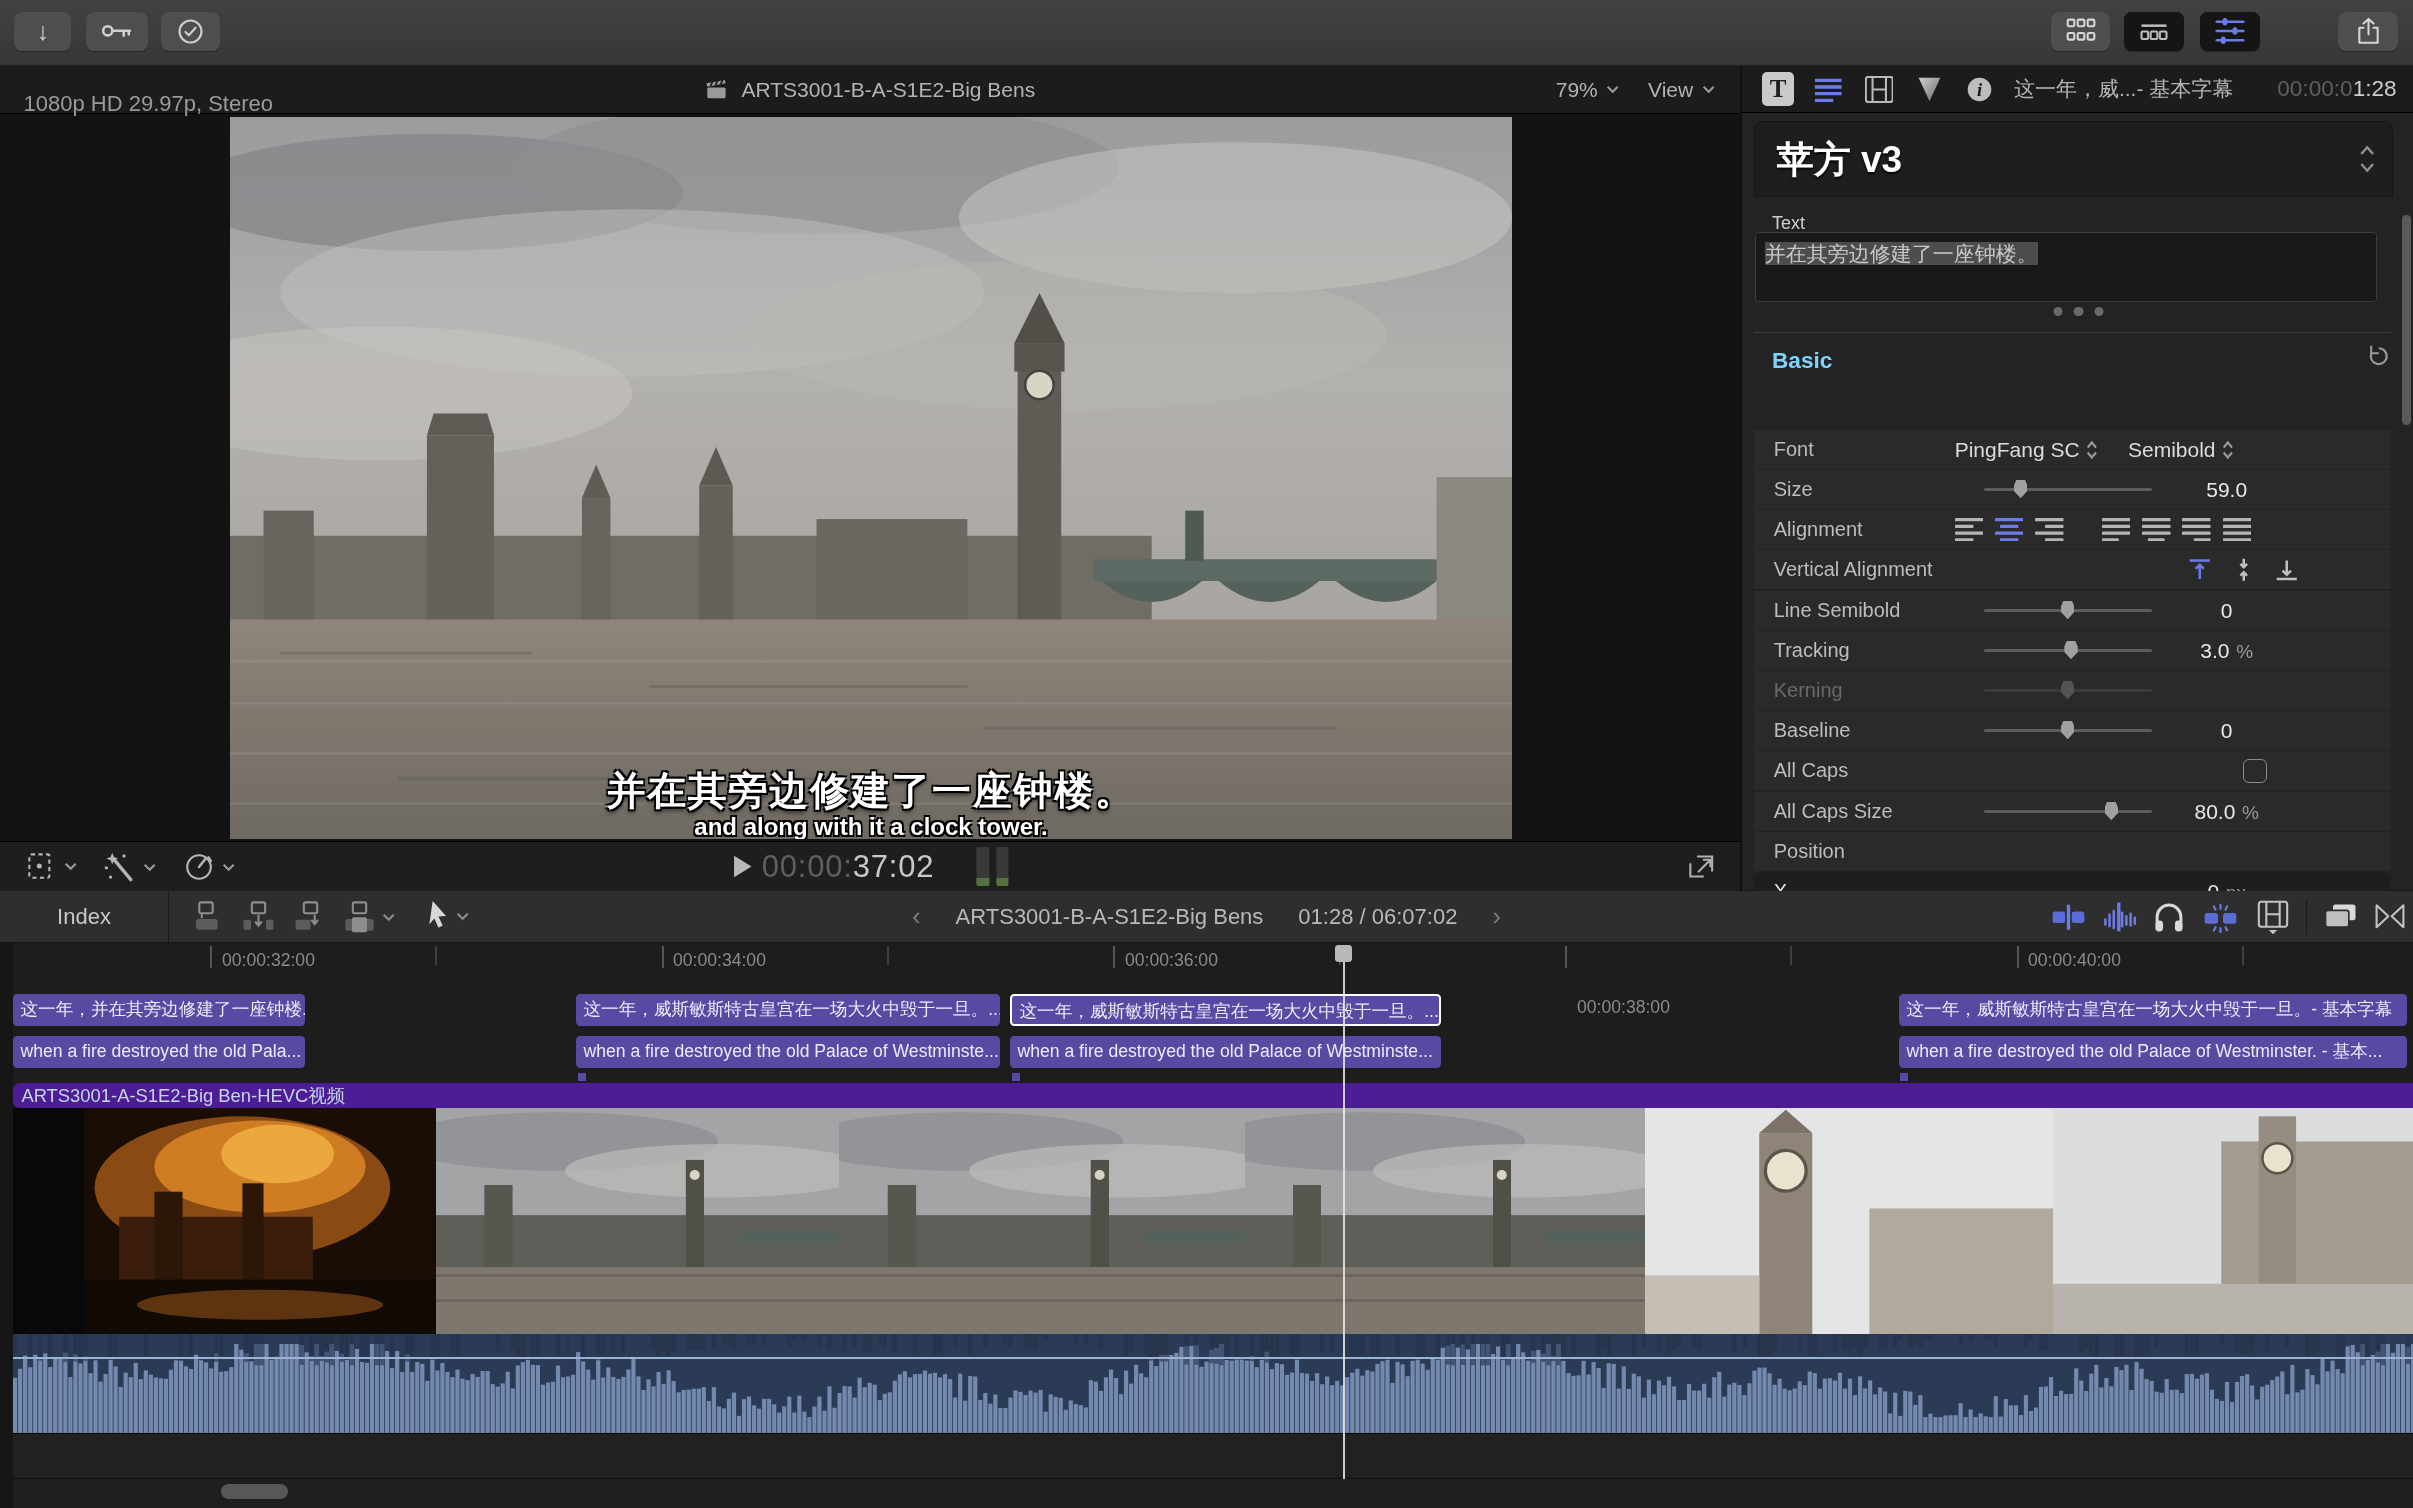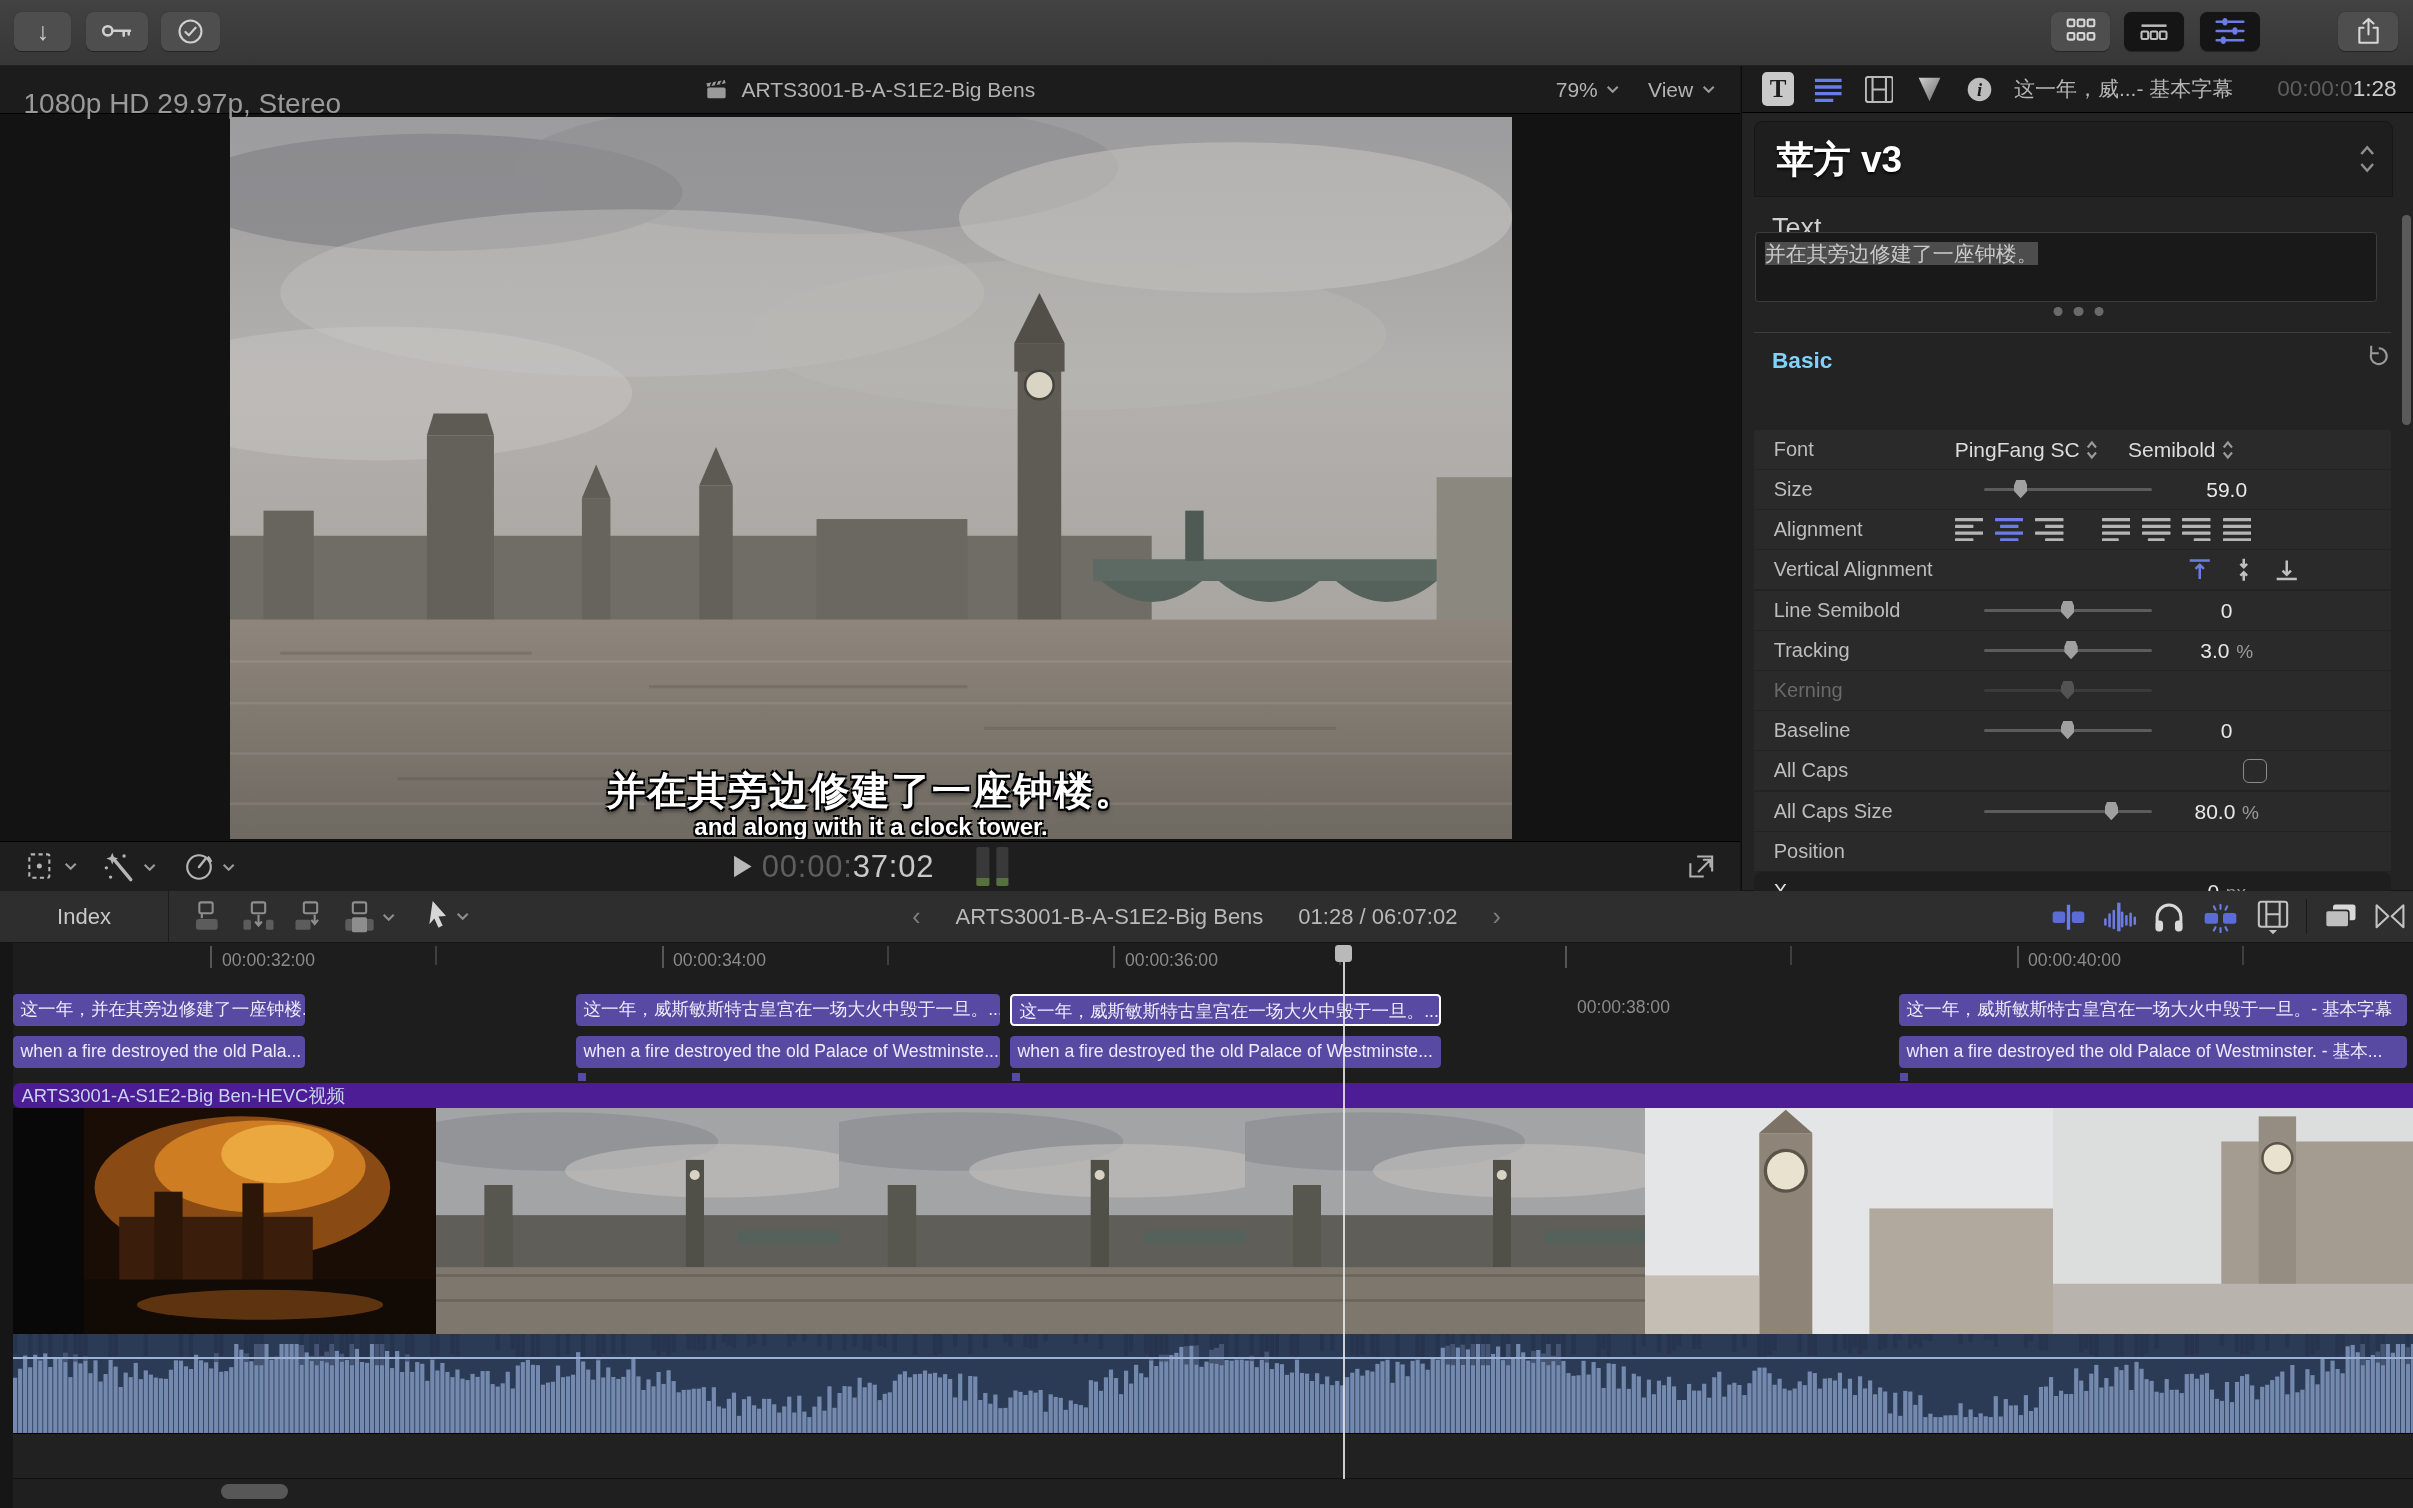--- a/index.html
+++ b/index.html
@@ -7,21 +7,21 @@
        font-family:"Liberation Sans",sans-serif;color:#ddd;-webkit-font-smoothing:antialiased;}
   .abs{position:absolute;}
   
   #top-toolbar{left:0;top:0;width:2413px;height:65px;background:linear-gradient(#424242,#373737);border-bottom:0.8px solid #222;}
   .tbtn{position:absolute;top:11.7px;height:39px;border-radius:7.5px;background:#4e4e4e;display:flex;align-items:center;justify-content:center;box-shadow:0 0.8px 0.8px rgba(0,0,0,.35);}
   .tbtn.dark{background:#151515;}
   .glyph{color:#cfcfcf;font-size:25px;line-height:1;}
   
   #viewer{left:0;top:66px;width:1740px;height:775px;background:#131313;}
   #viewer-header{position:absolute;left:0;top:0;width:100%;height:47px;background:#1c1c1c;border-bottom:0.8px solid #000;display:flex;align-items:center;}
-  .vh-left{position:absolute;left:23.5px;color:#9a9a9a;font-size:28px;margin-top:28px;}
+  .vh-left{position:absolute;left:23.5px;color:#9a9a9a;font-size:22px;margin-top:28px;}
   .vh-center{position:absolute;left:50%;transform:translateX(-50%);display:flex;align-items:center;gap:11.7px;color:#b3b3b3;font-size:21px;}
   .vh-right{position:absolute;right:25px;display:flex;align-items:center;gap:28.5px;color:#b3b3b3;font-size:21px;}
   .chev{width:13.4px;height:8.4px;display:inline-block;}
   #video-canvas{position:absolute;left:230px;top:51px;width:1282px;height:722px;background:#888;overflow:hidden;}
   .sub-zh{position:absolute;left:0;width:100%;text-align:center;top:647px;font-size:39px;font-weight:bold;color:#fff;
     text-shadow:-1.7px -1.7px 0 #000,1.7px -1.7px 0 #000,-1.7px 1.7px 0 #000,1.7px 1.7px 0 #000,0 2.5px 5px rgba(0,0,0,.8);letter-spacing:1.7px;}
   .sub-en{position:absolute;left:0;width:100%;text-align:center;top:696px;font-size:24px;font-weight:bold;color:#fff;
     text-shadow:-1.7px -1.7px 0 #000,1.7px -1.7px 0 #000,-1.7px 1.7px 0 #000,1.7px 1.7px 0 #000;}
   
   #transport{left:0;top:841px;width:1740px;height:49px;background:#1e1e1e;border-top:0.8px solid #000;border-bottom:0.8px solid #000;}
@@ -34,21 +34,21 @@
   .meter i{position:absolute;left:0;bottom:0;width:100%;height:8.4px;background:#54713e;border-radius:0 0 1.7px 1.7px;}
   
   #inspector{left:1741px;top:66px;width:673px;height:824px;background:#232323;border-left:1.7px solid #0c0c0c;}
   #insp-header{position:absolute;left:0;top:0;width:100%;height:47px;background:#1c1c1c;border-bottom:0.8px solid #000;display:flex;align-items:center;gap:18.4px;padding-left:20px;box-sizing:border-box;}
   .insp-ic{width:32px;height:34px;display:flex;align-items:center;justify-content:center;border-radius:5px;flex:0 0 auto;}
   .insp-title{color:#b5b5b5;font-size:21px;white-space:nowrap;}
   .insp-tc{position:absolute;right:18.4px;font-size:22.6px;}
   #style-card{position:absolute;left:11.7px;top:55px;width:637px;height:74px;background:#1e1e1e;border:0.8px solid #161616;border-radius:8.4px 8.4px 0 0;}
   #style-name{position:absolute;left:22px;top:13.4px;font-size:37px;font-weight:bold;color:#fff;text-shadow:0 1.7px 2.5px rgba(0,0,0,.9);}
   .stepper{position:absolute;right:15px;top:20px;}
-  #text-label{position:absolute;left:30px;top:147px;font-size:27px;color:#cfcfcf;}
+  #text-label{position:absolute;left:30px;top:147px;font-size:18px;color:#cfcfcf;}
   #text-area{position:absolute;left:13.4px;top:166px;width:622px;height:70px;background:#191919;border:0.8px solid #3c3c3c;border-radius:3.4px;font-size:21px;color:#c9c9c9;padding:6.7px 8.4px;box-sizing:border-box;}
   #text-area .sel{background:rgba(150,150,150,.42);}
   #dots{position:absolute;left:50%;top:241px;transform:translateX(-50%);display:flex;gap:11.7px;}
   #dots i{width:9.2px;height:9.2px;border-radius:50%;background:#6a6a6a;}
   #basic-divider{position:absolute;left:11.7px;top:266px;width:637px;height:0.8px;background:#3d3d3d;}
   #basic-label{position:absolute;left:30px;top:282px;font-size:22.6px;font-weight:bold;color:#7dd3fc;}
   #reset-btn{position:absolute;right:25px;top:278px;}
   .irow{position:absolute;left:11.7px;width:637px;height:39px;background:#2a2a2a;display:flex;align-items:center;}
   .irow .lbl{position:absolute;left:20px;font-size:20px;color:#bdbdbd;white-space:nowrap;}
   .irow .lbl.dis{color:#6a6a6a;}

